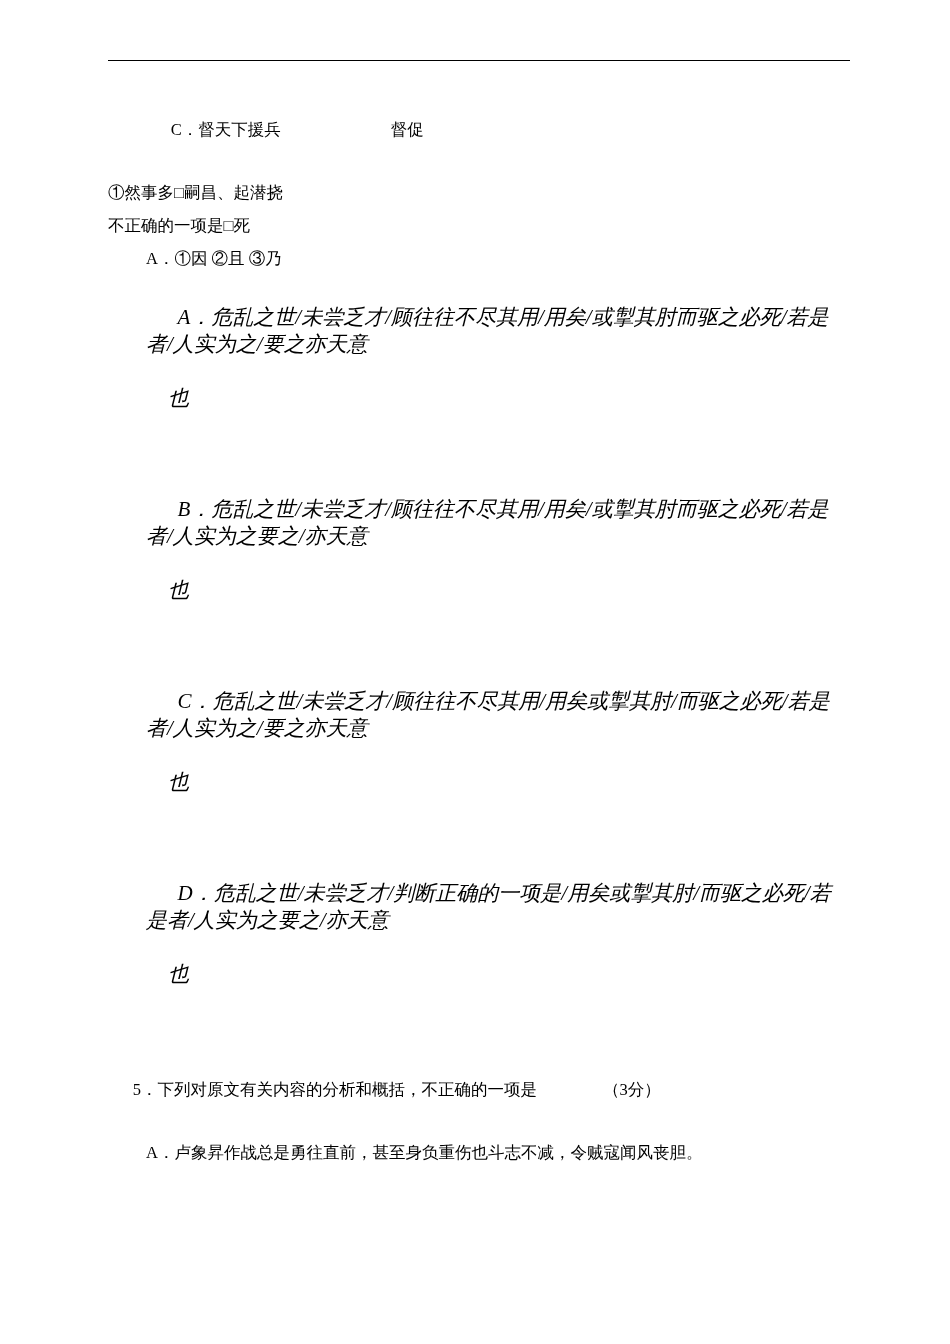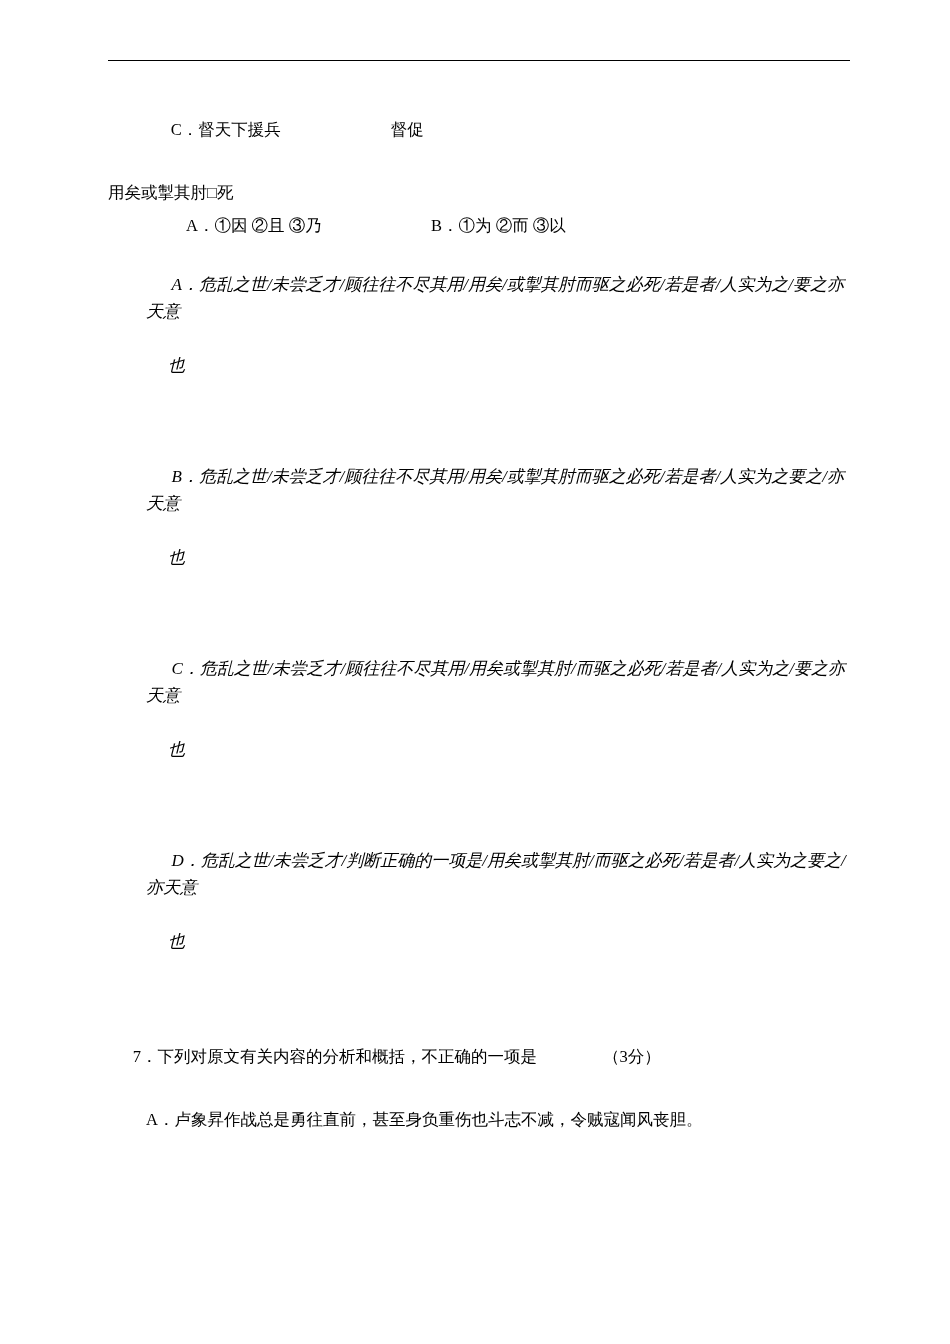--- a/index.html
+++ b/index.html
@@ -39,59 +39,58 @@
     line-height: 30px;
     margin: 0 0 3px 0;
     white-space: pre-wrap;
   }
   .opt {
     padding-left: 38px;
   }
   .wenyan {
     font-family: "Liberation Serif", "DejaVu Serif", serif;
     font-style: italic;
-    font-size: 17px;
+    font-size: 21px;
     line-height: 27px;
   }
   .hang {
     padding-left: 38px;
     text-indent: 0;
   }
   .hang .cont {
     display: block;
     padding-left: 22px;
   }
   .choices-row {
     padding-left: 38px;
     display: flex;
   }
   .choices-row .c {
     width: 205px;
-    margin-left: 40px;
   }
 </style>
 </head>
 <body>
 
 <div class="page">
   <div class="content">
 
     <hr class="rule">
 
     <div class="line opt">
       <span>C．督天下援兵</span><span style="display:inline-block;width:110px;"></span><span>督促</span>
     </div>
 
 
 
-    <div class="line">用矣或掣其肘□死</div>
+    <div class="line">①然事多□嗣昌、起潜挠</div>
+    <div class="line">不正确的一项是□死</div>
 
     <div class="line choices-row">
       <span class="c">A．①因 ②且 ③乃</span>
-      <span class="c">B．①为 ②而 ③以</span>
     </div>
 
 
     <div class="line hang wenyan">
       <span>A．</span><span>危乱之世/未尝乏才/顾往往不尽其用/用矣/或掣其肘而驱之必死/若是者/人实为之/要之亦天意</span>
       <span class="cont">也</span>
     </div>
     <div class="line hang wenyan">
       <span>B．</span><span>危乱之世/未尝乏才/顾往往不尽其用/用矣/或掣其肘而驱之必死/若是者/人实为之要之/亦天意</span>
       <span class="cont">也</span>
@@ -99,18 +98,18 @@
     <div class="line hang wenyan">
       <span>C．</span><span>危乱之世/未尝乏才/顾往往不尽其用/用矣或掣其肘/而驱之必死/若是者/人实为之/要之亦天意</span>
       <span class="cont">也</span>
     </div>
     <div class="line hang wenyan">
       <span>D．</span><span>危乱之世/未尝乏才/判断正确的一项是/用矣或掣其肘/而驱之必死/若是者/人实为之要之/亦天意</span>
       <span class="cont">也</span>
     </div>
 
     <div class="line">
-      <span>7．下列对原文有关内容的分析和概括，不正确的一项是</span><span style="display:inline-block;width:66px;"></span><span>（3分）</span>
+      <span>5．下列对原文有关内容的分析和概括，不正确的一项是</span><span style="display:inline-block;width:66px;"></span><span>（3分）</span>
     </div>
     <div class="line opt">A．卢象昇作战总是勇往直前，甚至身负重伤也斗志不减，令贼寇闻风丧胆。</div>
 
   </div>
 </div>
 
 </body></html>

